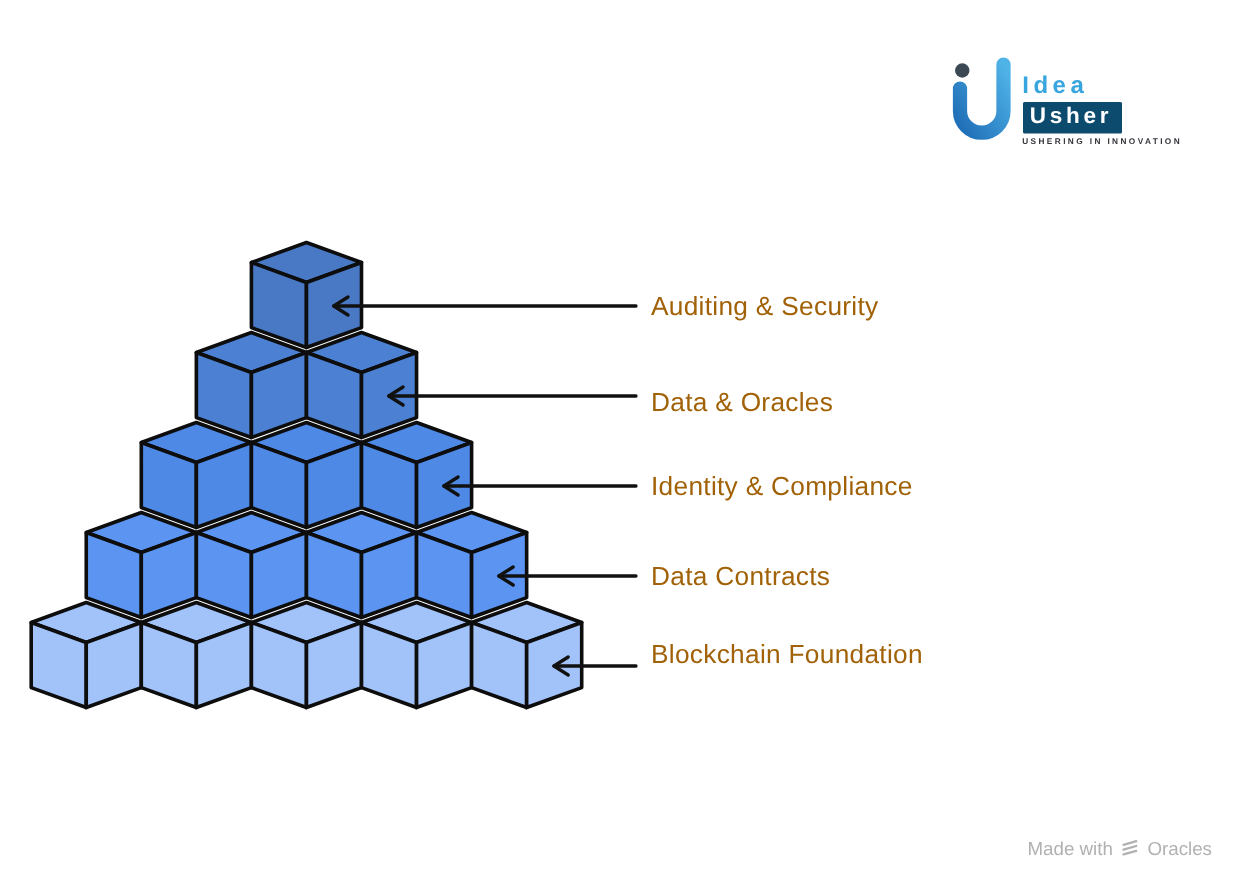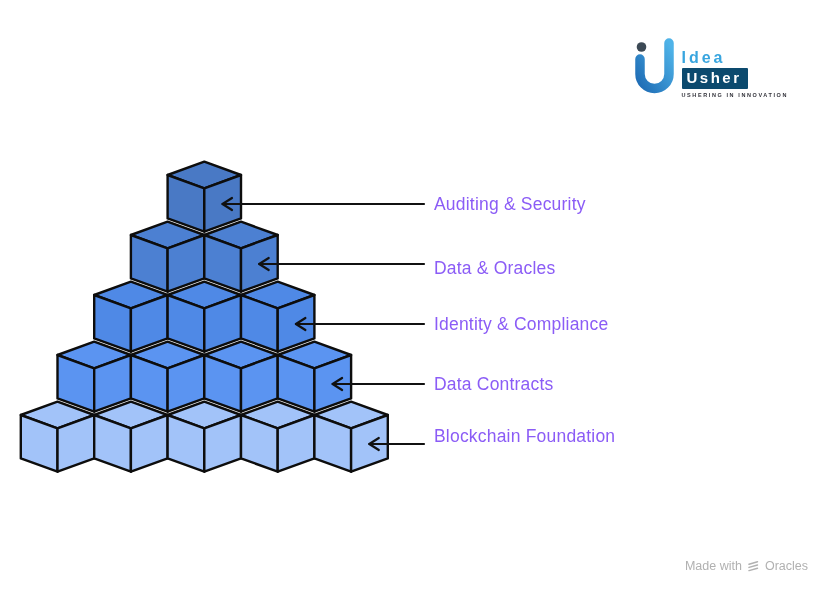--- a/index.html
+++ b/index.html
@@ -5,38 +5,38 @@
   * { margin:0; padding:0; box-sizing:border-box; }
   html,body { width:832px; height:595px; background:#ffffff; overflow:hidden;
               font-family:"Liberation Sans", sans-serif; }
   #stage { position:relative; width:832px; height:595px; background:#ffffff; }
 
   
   #pyramid-svg { position:absolute; left:0; top:0; width:832px; height:595px; }
 
   
   .lvl-label { position:absolute; left:434px; height:24px; line-height:24px;
-               font-size:17.5px; color:#8b5cf6; white-space:nowrap;
+               font-size:17.5px; color:#a16207; white-space:nowrap;
                letter-spacing:0.2px; }
 
   
   #logo { position:absolute; top:37px; right:44px; display:flex; align-items:center; }
   #logo-mark { width:44px; height:64px; margin-right:5px; }
   #logo-texts { display:flex; flex-direction:column; align-items:flex-start; padding-top:8px; }
   #logo-idea { color:#38a5df; font-weight:bold; font-size:16px; letter-spacing:3px;
                line-height:17px; }
   #logo-usher-box { background:#0c4a6e; color:#ffffff; font-weight:bold; font-size:15px;
                     letter-spacing:2.5px; line-height:18px; padding:1px 6px 2px 5px;
                     margin-top:2px; border-radius:1px; }
   #logo-tagline { margin-top:3px; font-size:5.5px; font-weight:bold; letter-spacing:1.6px;
                   color:#33333b; white-space:nowrap; }
 
   
   #napkin-badge { position:absolute; right:24px; bottom:22px; display:flex;
-                  align-items:flex-end; gap:5px; color:#b1b1b1; font-size:12.5px; }
+                  align-items:flex-start; gap:5px; color:#b1b1b1; font-size:12.5px; }
   #napkin-icon { width:13px; height:13px; }
 </style>
 </head>
 <body>
 
 <div id="stage">
 
   <svg id="pyramid-svg" viewBox="0 0 832 595" xmlns="http://www.w3.org/2000/svg">
       <polygon points="204.3,161.7 241,175 204.3,188.29999999999998 167.60000000000002,175" fill="#4979c5" stroke="#0d0d0d" stroke-width="2.4" stroke-linejoin="round"></polygon>
       <polygon points="167.60000000000002,175 204.3,188.29999999999998 204.3,231.7 167.60000000000002,218.4" fill="#4979c5" stroke="#0d0d0d" stroke-width="2.4" stroke-linejoin="round"></polygon>

